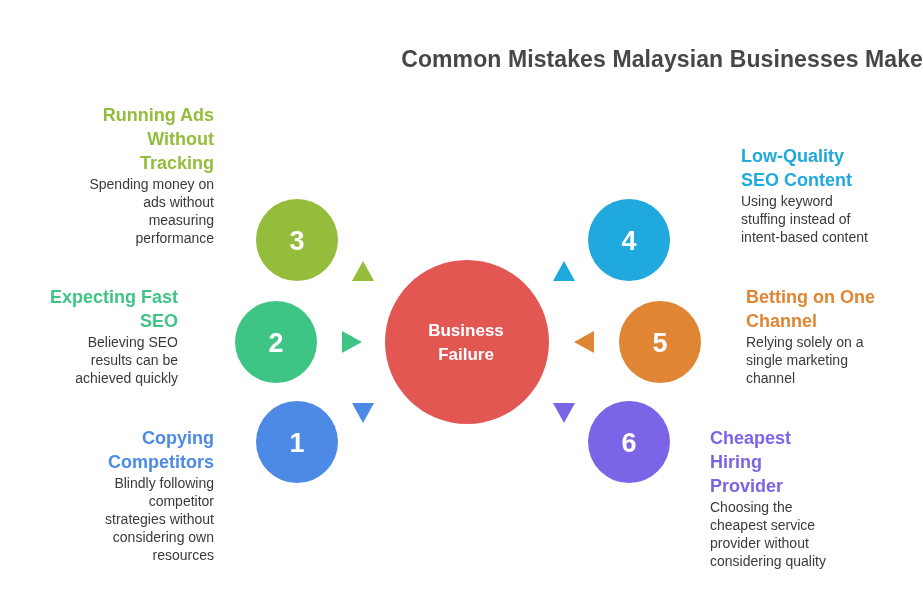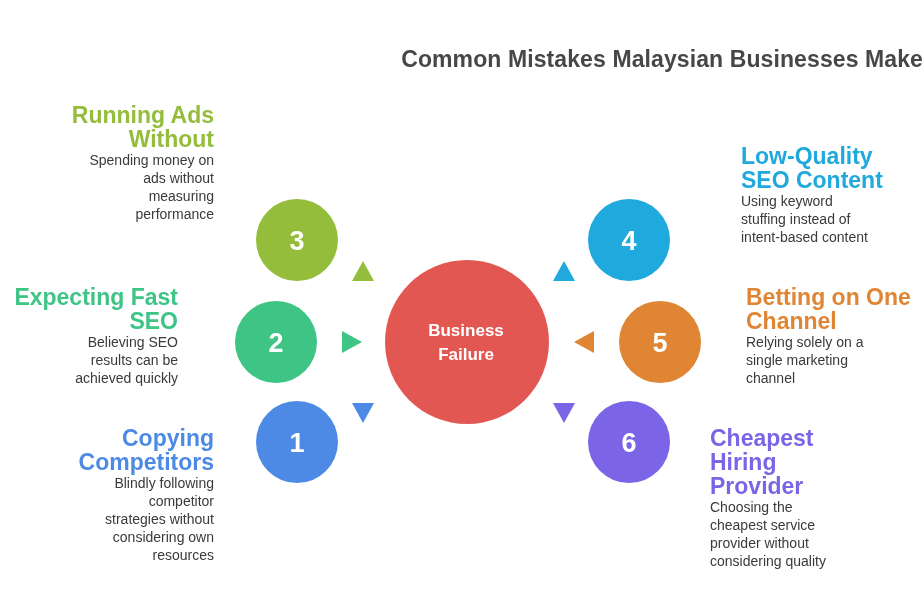--- a/index.html
+++ b/index.html
@@ -8,21 +8,21 @@
     .title { position: absolute; left: 0; top: 46px; width: 923px; text-align: right;
              font-size: 23px; font-weight: bold; color: #474747; letter-spacing: 0.1px; }
     svg.diagram { position: absolute; left: 0; top: 0; }
     .num { font-family: "Liberation Sans", "DejaVu Sans", sans-serif; font-weight: bold;
            font-size: 27px; fill: #ffffff; }
     .center-label { font-family: "Liberation Sans", "DejaVu Sans", sans-serif; font-weight: bold;
                     font-size: 17px; fill: #ffffff; }
     .block { position: absolute; }
     .block.left { text-align: right; }
     .block.right { text-align: left; }
-    .heading { font-weight: bold; font-size: 23px; line-height: 24px; }
+    .heading { font-weight: bold; font-size: 18px; line-height: 24px; }
     .desc { font-size: 14px; line-height: 18px; color: #3a3a3a; }
   </style>
 </head>
 <body>
 
 <div class="title">Common Mistakes Malaysian Businesses Make</div>
 
 <svg class="diagram" width="923" height="595" viewBox="0 0 923 595">
 
   <circle id="center-circle" cx="467" cy="342" r="82" fill="#e35753"></circle>
@@ -59,20 +59,21 @@
   <polygon id="arrow-2" points="352,281 374,281 363,261" fill="#94bd3c"></polygon>
   <polygon id="arrow-3" points="553,281 575,281 564,261" fill="#1fa9dc"></polygon>
   <polygon id="arrow-4" points="594,331 594,353 574,342" fill="#e08533"></polygon>
   <polygon id="arrow-5" points="553,403 575,403 564,423" fill="#7b64e6"></polygon>
 </svg>
 
 <div class="block left" style="right:709px; top:103px; width:200px;">
   <div class="heading" id="h-2" style="color: rgb(148, 189, 60);">
     <div>Running Ads</div>
     <div>Without</div>
+    <div>Tracking</div>
   </div>
   <div class="desc">
     <div>Spending money on</div>
     <div>ads without</div>
     <div>measuring</div>
     <div>performance</div>
   </div>
 </div>
 
 <div class="block left" style="right:745px; top:285px; width:200px;">

